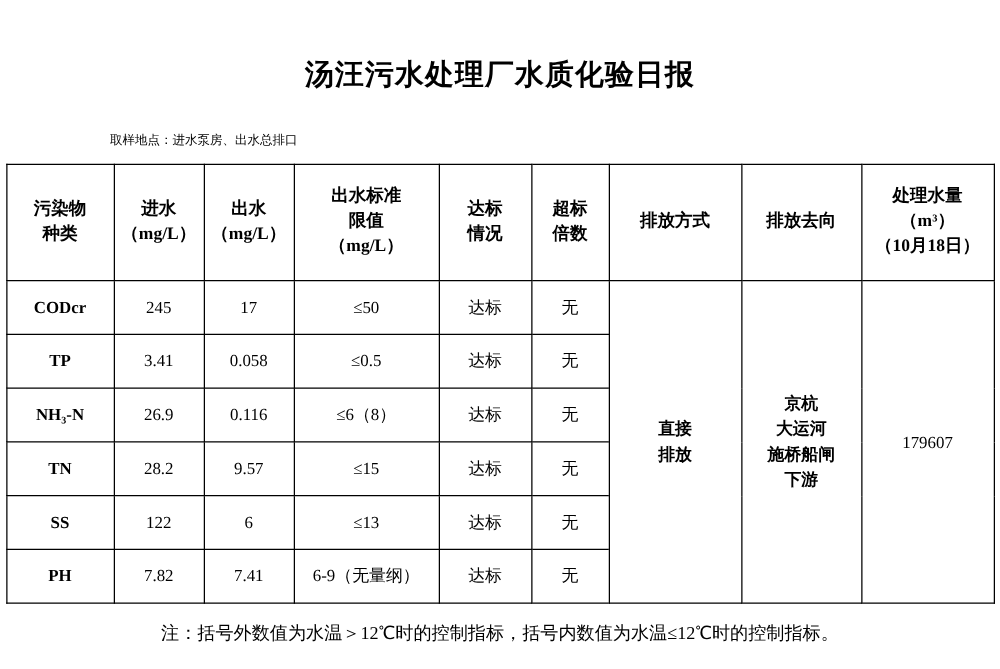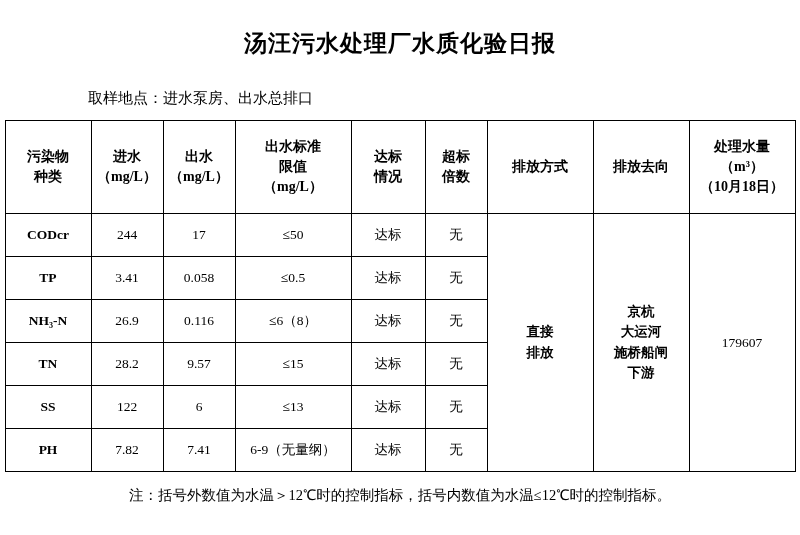--- a/index.html
+++ b/index.html
@@ -18,29 +18,29 @@
     position: relative;
     width: 800px;
     height: 535px;
     box-sizing: border-box;
   }
   .title {
     text-align: center;
     font-size: 23px;
     font-weight: bold;
     letter-spacing: 1px;
-    margin-top: 28px;
+    margin-top: 44px;
     font-family: "Liberation Serif", serif;
   }
   .meta-row {
     display: flex;
     justify-content: space-between;
     align-items: baseline;
     margin: 30px 38px 10px 88px;
-    font-size: 15px;
+    font-size: 10px;
     font-family: "Liberation Serif", serif;
   }
   .meta-left, .meta-right {
     white-space: nowrap;
   }
   table.report {
     border-collapse: collapse;
     width: 728px;
     margin: 12px auto;
     table-layout: fixed;
@@ -149,21 +149,21 @@
         <th>
           <div>处理水量</div>
           <div>（m³）</div>
           <div>（10月18日）</div>
         </th>
       </tr>
     </thead>
     <tbody>
       <tr>
         <td class="rowlabel">CODcr</td>
-        <td>244</td>
+        <td>245</td>
         <td>17</td>
         <td>≤50</td>
         <td>达标</td>
         <td>无</td>
         <td class="mode" rowspan="6">
           <div>直接</div>
           <div>排放</div>
         </td>
         <td class="dest" rowspan="6">
           <div>京杭</div>

